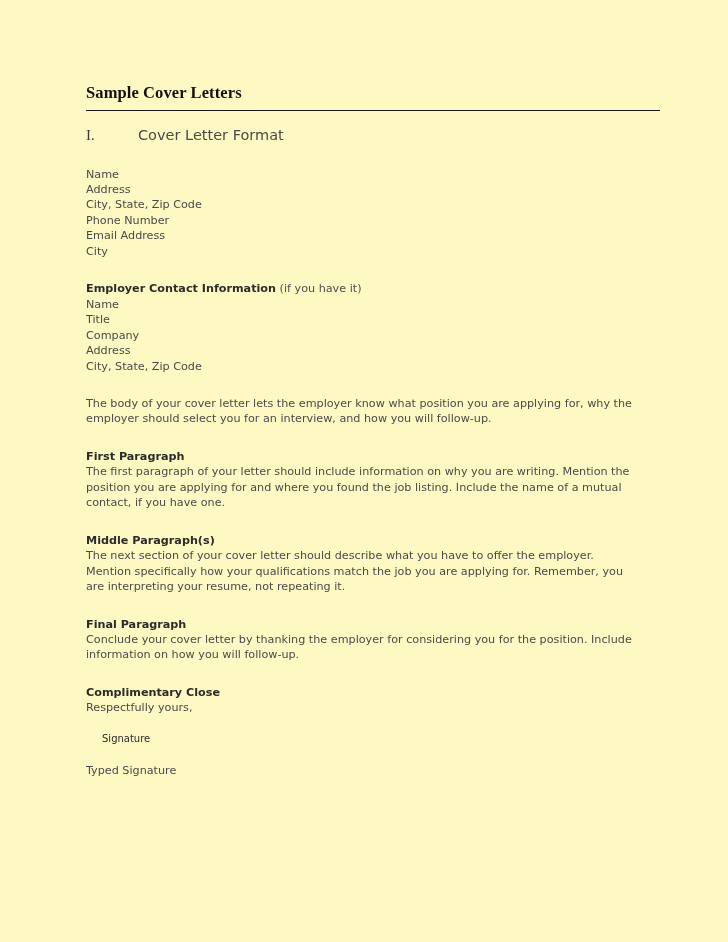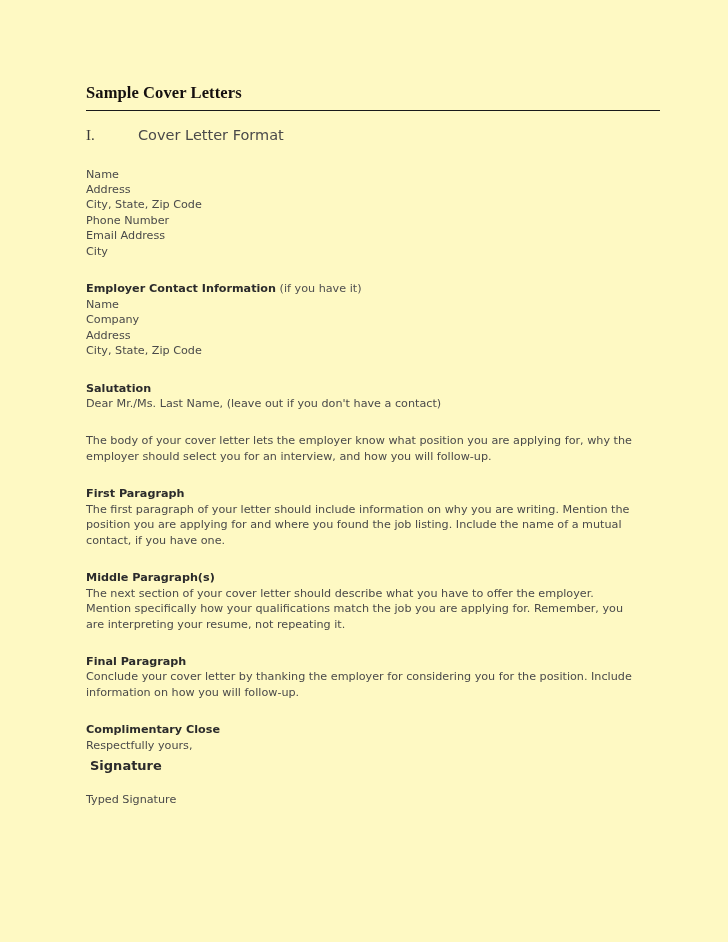--- a/index.html
+++ b/index.html
@@ -114,25 +114,25 @@
   }
 
   .single-line {
     font-size: 11.2px;
     color: #4a4a4a;
     line-height: 1.38;
     margin: 0;
   }
 
   .bold-line {
-    font-size: 13px;
+    font-size: 10px;
     color: #2b2b2b;
-    font-weight: bold;
-    line-height: 1.38;
-    margin: 4px;
+    font-weight: normal;
+    line-height: 1.38;
+    margin: 16px;
   }
 
   .sig-line {
     font-size: 11.2px;
     color: #4a4a4a;
     line-height: 1.38;
     margin: 0;
   }
 
   .gap-lg { margin-top: 34px; }
@@ -160,30 +160,27 @@
         <li>Phone Number</li>
         <li>Email Address</li>
         <li>City</li>
       </ul>
     </div>
 
     <div class="block">
       <div class="block-heading"><span>Employer Contact Information</span><span class="note"> (if you have it)</span></div>
       <ul class="line-list">
         <li>Name</li>
+        <li>Title</li>
         <li>Company</li>
         <li>Address</li>
         <li>City, State, Zip Code</li>
       </ul>
     </div>
 
-    <div class="block">
-      <div class="block-heading">Salutation</div>
-      <p class="single-line">Dear Mr./Ms. Last Name, (leave out if you don't have a contact)</p>
-    </div>
 
     <div class="block">
       <p class="para">The body of your cover letter lets the employer know what position you are applying for, why the employer should select you for an interview, and how you will follow-up.</p>
     </div>
 
     <div class="block">
       <div class="block-heading">First Paragraph</div>
       <p class="para">The first paragraph of your letter should include information on why you are writing. Mention the position you are applying for and where you found the job listing. Include the name of a mutual contact, if you have one.</p>
     </div>
 

